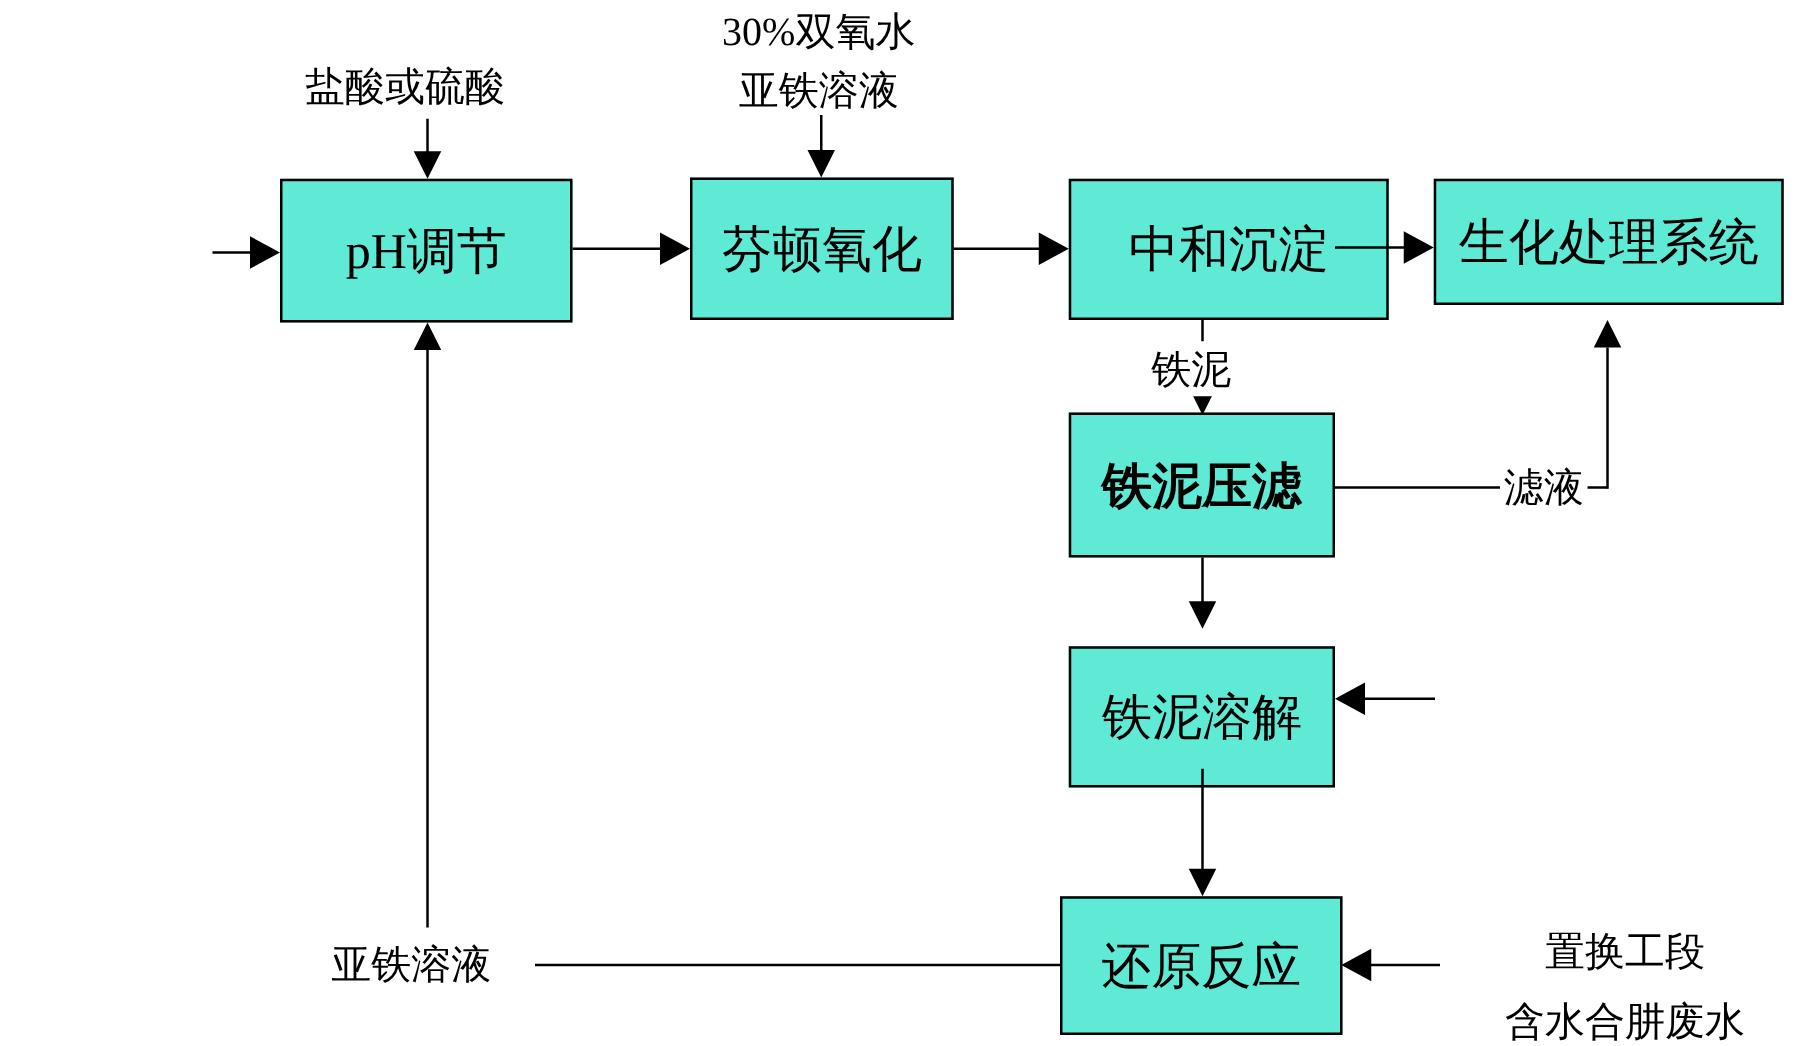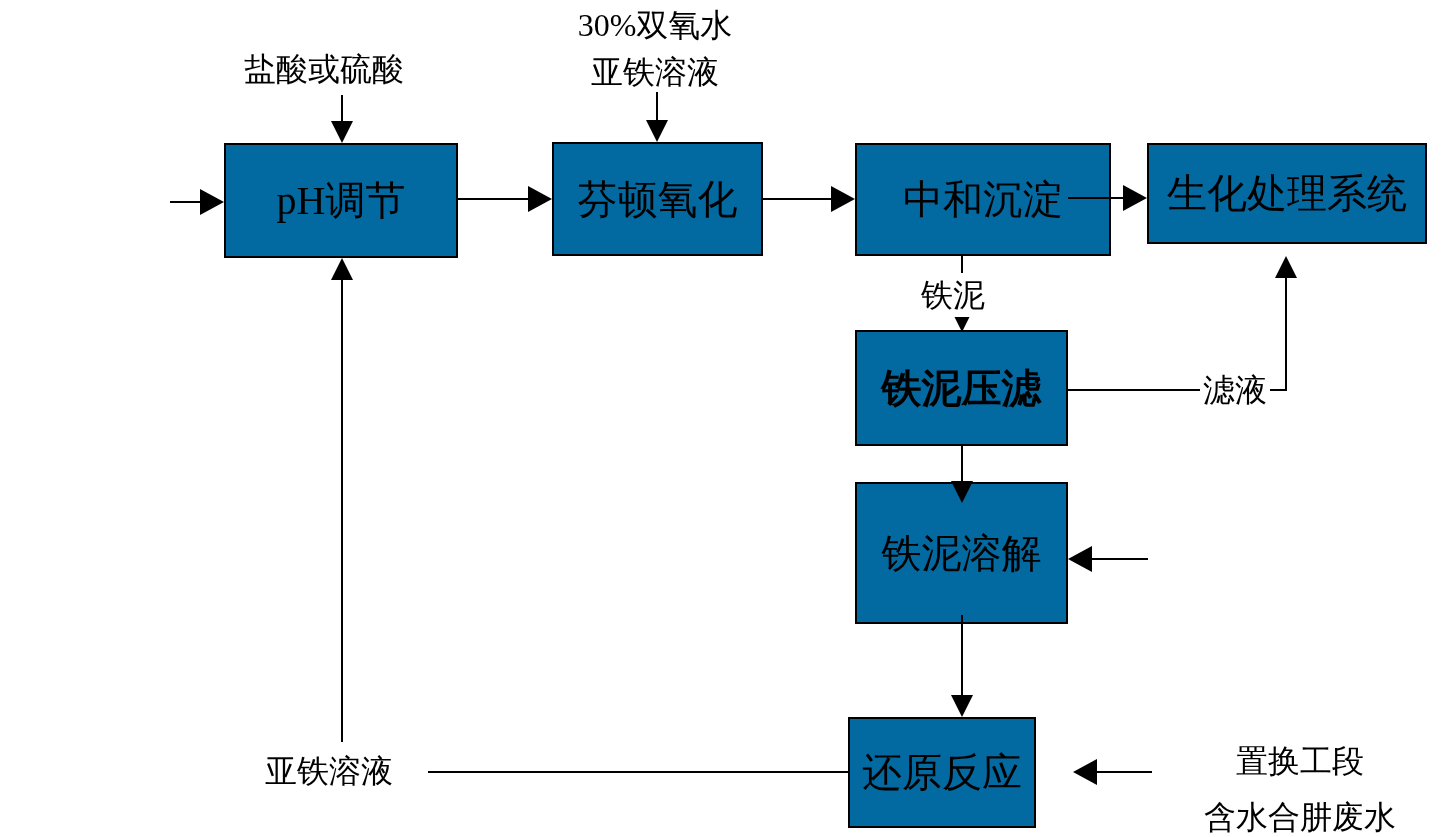--- a/index.html
+++ b/index.html
@@ -9,21 +9,21 @@
     height: 837px;
     background: #ffffff;
     font-family: "Liberation Serif", "DejaVu Serif", serif;
     color: #000000;
     overflow: hidden;
   }
   .box {
     position: absolute;
     box-sizing: border-box;
     border: 2px solid #000;
-    background: #0369a1;
+    background: #5eead4;
     display: flex;
     align-items: center;
     justify-content: center;
     font-size: 40px;
     white-space: nowrap;
   }
   .hline, .vline { position: absolute; background: #000; }
   .hline { height: 2px; }
   .vline { width: 2px; }
   .ah { position: absolute; width: 0; height: 0; }
@@ -58,25 +58,25 @@
   </div>
 
   <div class="box" style="left:1147px; top:143px; width:280px; height:101px;">
     <span>生化处理系统</span>
   </div>
 
   <div class="box" style="left:855px; top:330px; width:213px; height:116px;font-weight:bold;">
     <span>铁泥压滤</span>
   </div>
 
-  <div class="box" style="left:855px; top:482px; width:213px; height:142px;">
+  <div class="box" style="left:855px; top:517px; width:213px; height:113px;">
     <span>铁泥溶解</span>
   </div>
 
-  <div class="box" style="left:848px; top:717px; width:188px; height:111px;">
+  <div class="box" style="left:848px; top:717px; width:226px; height:111px;">
     <span>还原反应</span>
   </div>
 
   <div class="hline" style="left:170px; top:201px; width:34px;"></div>
   <div class="ah ah-right" style="left:200px; top:189px;"></div>
 
   <div class="vline" style="left:341px; top:95px; height:30px;"></div>
   <div class="ah ah-down" style="left:331px; top:121px;"></div>
 
   <div class="vline" style="left:656px; top:92px; height:32px;"></div>

